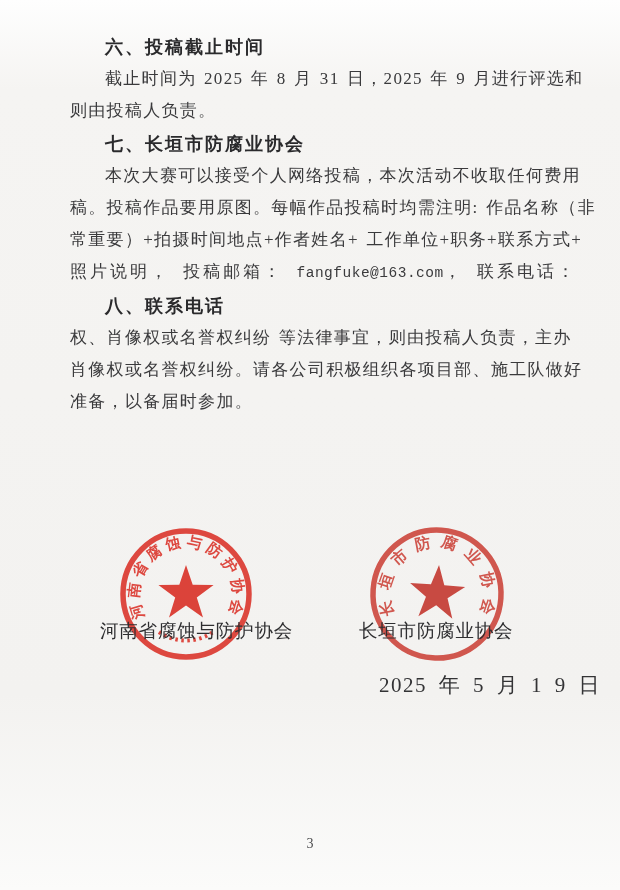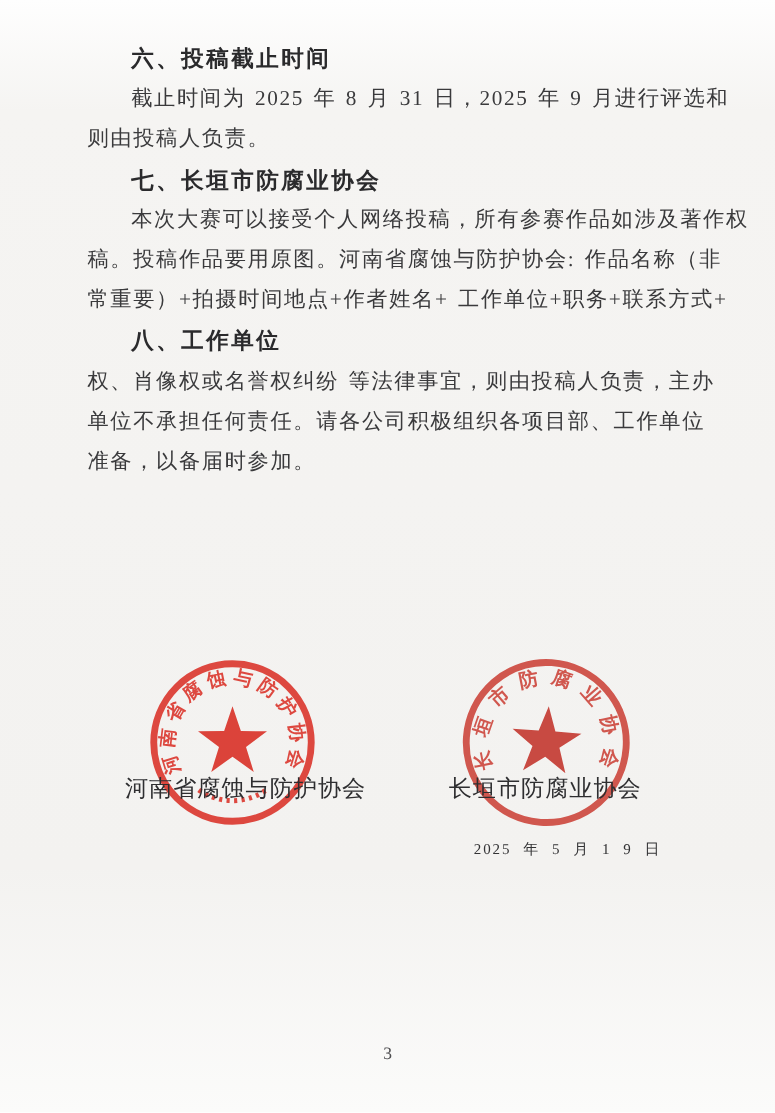--- a/index.html
+++ b/index.html
@@ -38,47 +38,48 @@
   }
   .org-name {
     position:absolute; top:618px;
     font-size:18.5px; letter-spacing:0.8px;
     color:#2e2e30; white-space:nowrap; z-index:3;
   }
   .org-left  { left:100px; }
   .org-right { left:359px; }
   .doc-date {
     position:absolute; left:379px; top:671px;
-    font-size:12px; letter-spacing:1.5px; word-spacing:5px;
+    font-size:21px; letter-spacing:1.5px; word-spacing:5px;
     color:#333335; white-space:nowrap; z-index:3;
   }
   .page-number {
     position:absolute; left:0; right:0; top:836px;
     text-align:center; font-size:14px; color:#4c4c4e;
   }
 </style>
 </head>
 <body>
 
 <div class="page">
 
   <div class="textblock">
 
     <div class="line heading">六、投稿截止时间</div>
     <div class="line indent">截止时间为 2025 年 8 月 31 日，2025 年 9 月进行评选和</div>
     <div class="line">则由投稿人负责。</div>
 
     <div class="line heading">七、长垣市防腐业协会</div>
-    <div class="line indent">本次大赛可以接受个人网络投稿，所有参赛作品如涉及著作权</div>
-    <div class="line">稿。投稿作品要用原图。河南省腐蚀与防护协会: 作品名称（非</div>
+    <div class="line indent">本次大赛可以接受个人网络投稿，本次活动不收取任何费用</div>
+    <div class="line">稿。投稿作品要用原图。每幅作品投稿时均需注明: 作品名称（非</div>
     <div class="line">常重要）+拍摄时间地点+作者姓名+ 工作单位+职务+联系方式+</div>
+    <div class="line wide"><span>照片说明， 投稿邮箱： </span><span class="mono">fangfuke@163.com</span><span>， 联系电话：</span></div>
 
-    <div class="line heading">八、工作单位</div>
+    <div class="line heading">八、联系电话</div>
     <div class="line">权、肖像权或名誉权纠纷 等法律事宜，则由投稿人负责，主办</div>
-    <div class="line">单位不承担任何责任。请各公司积极组织各项目部、工作单位</div>
+    <div class="line">肖像权或名誉权纠纷。请各公司积极组织各项目部、施工队做好</div>
     <div class="line">准备，以备届时参加。</div>
 
   </div>
 
   <svg class="seal seal-left" width="144" height="144" viewBox="-72 -72 144 144">
     <circle cx="0" cy="0" r="63" fill="none" stroke="#dc3a31" stroke-width="5.5"></circle>
     <polygon fill="#da352b" points="0,-29 6.7,-9.2 27.6,-9.0 10.8,3.5 17.0,23.5 0,11.4 -17.0,23.5 -10.8,3.5 -27.6,-9.0 -6.7,-9.2"></polygon>
     <path id="arcL" d="M -44.2 16 A 47 47 0 1 1 44.2 16" fill="none"></path>
     <text font-size="15" fill="#dc3a31" letter-spacing="4.5" text-anchor="middle">
       <textPath href="#arcL" startOffset="50%">河南省腐蚀与防护协会</textPath>

